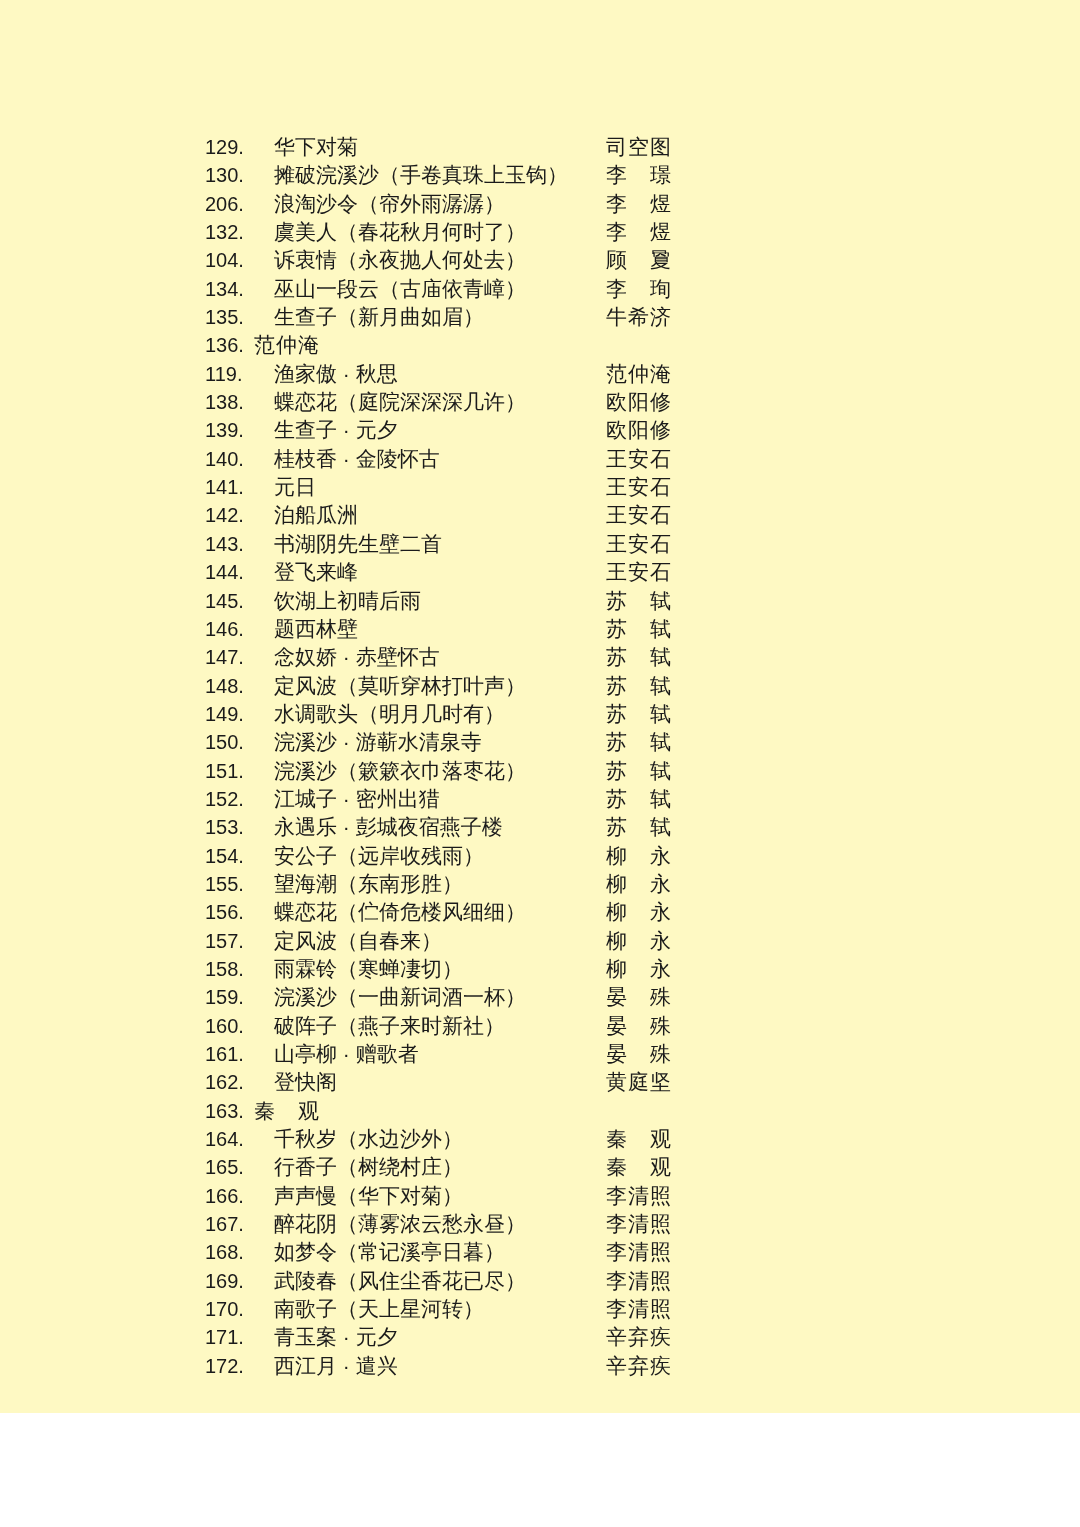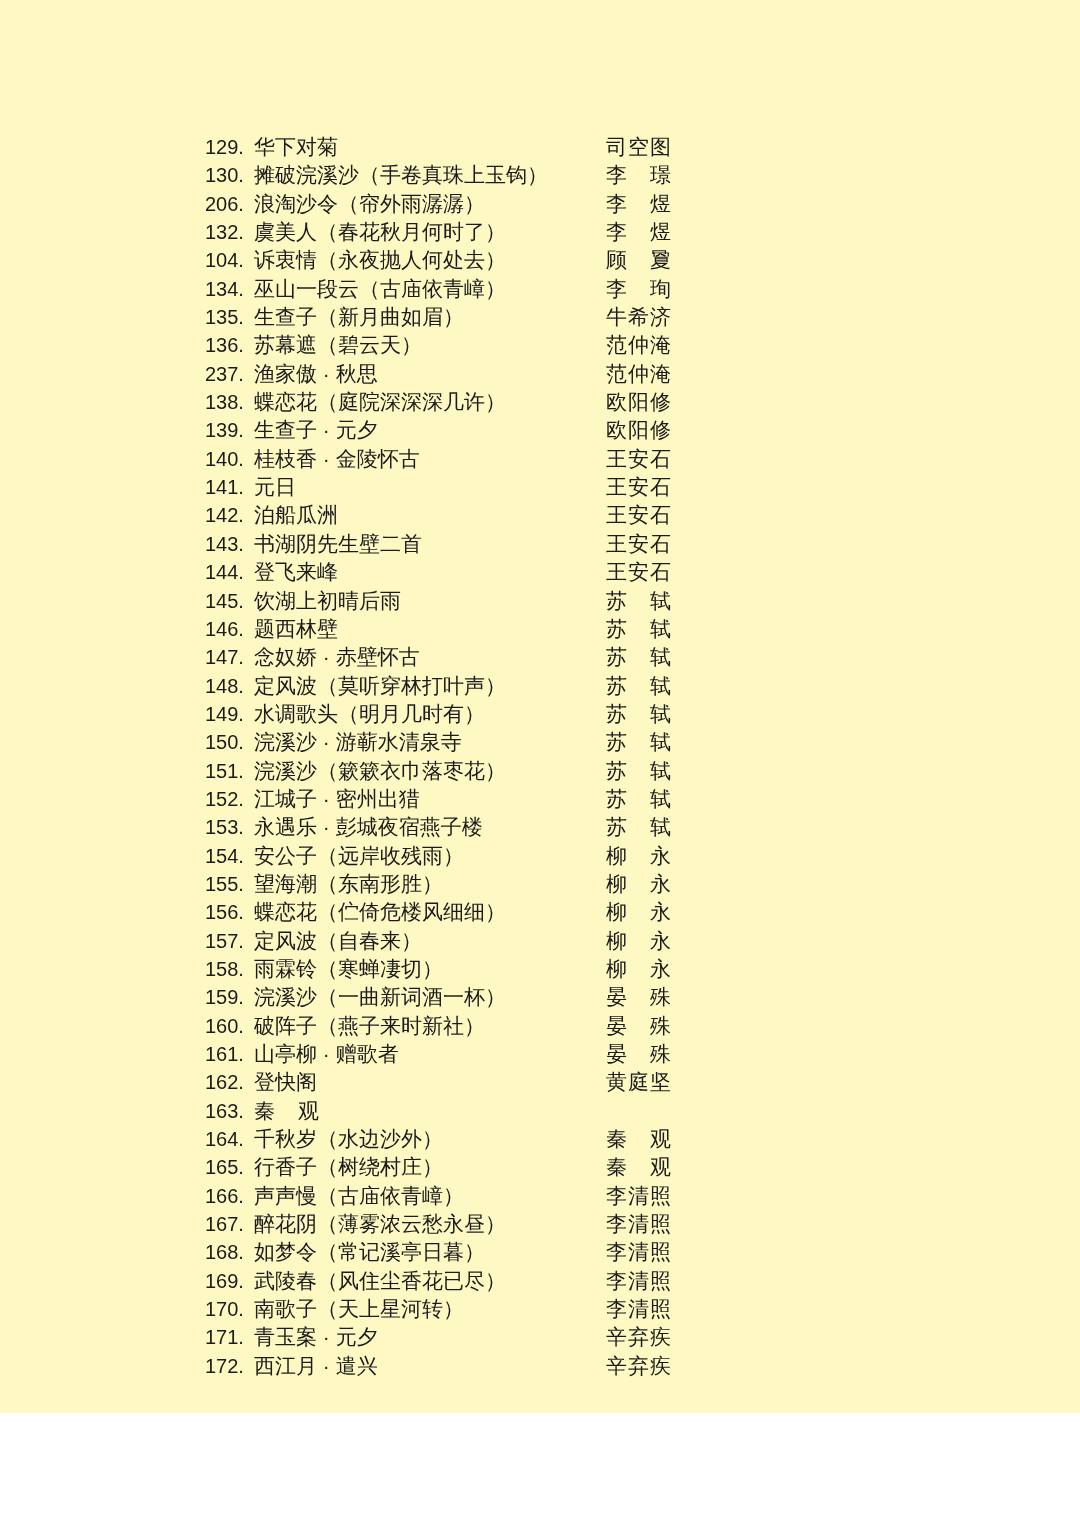--- a/index.html
+++ b/index.html
@@ -34,20 +34,21 @@
     white-space: nowrap;
   }
   .num {
     width: 49px;
     flex: 0 0 49px;
     font-size: 20px;
   }
   .title {
     flex: 1 1 auto;
     overflow: hidden;
+    margin-left: 20px;
   }
   .author {
     flex: 0 0 65px;
     width: 65px;
     text-align: justify;
     text-align-last: justify;
     -moz-text-align-last: justify;
   }
   .page-num {
     position: absolute;
@@ -94,25 +95,24 @@
         <span class="title">巫山一段云（古庙依青嶂）</span>
         <span class="author">李珣</span>
       </li>
       <li class="row">
         <span class="num">135.</span>
         <span class="title">生查子（新月曲如眉）</span>
         <span class="author">牛希济</span>
       </li>
       <li class="row">
         <span class="num">136.</span>
-        <span class="title">苏幕遮（碧云天）</span>
         <span class="author">范仲淹</span>
       </li>
       <li class="row">
-        <span class="num">237.</span>
+        <span class="num">119.</span>
         <span class="title">渔家傲 · 秋思</span>
         <span class="author">范仲淹</span>
       </li>
       <li class="row">
         <span class="num">138.</span>
         <span class="title">蝶恋花（庭院深深深几许）</span>
         <span class="author">欧阳修</span>
       </li>
       <li class="row">
         <span class="num">139.</span>
@@ -243,21 +243,21 @@
         <span class="title">千秋岁（水边沙外）</span>
         <span class="author">秦观</span>
       </li>
       <li class="row">
         <span class="num">165.</span>
         <span class="title">行香子（树绕村庄）</span>
         <span class="author">秦观</span>
       </li>
       <li class="row">
         <span class="num">166.</span>
-        <span class="title">声声慢（古庙依青嶂）</span>
+        <span class="title">声声慢（华下对菊）</span>
         <span class="author">李清照</span>
       </li>
       <li class="row">
         <span class="num">167.</span>
         <span class="title">醉花阴（薄雾浓云愁永昼）</span>
         <span class="author">李清照</span>
       </li>
       <li class="row">
         <span class="num">168.</span>
         <span class="title">如梦令（常记溪亭日暮）</span>

